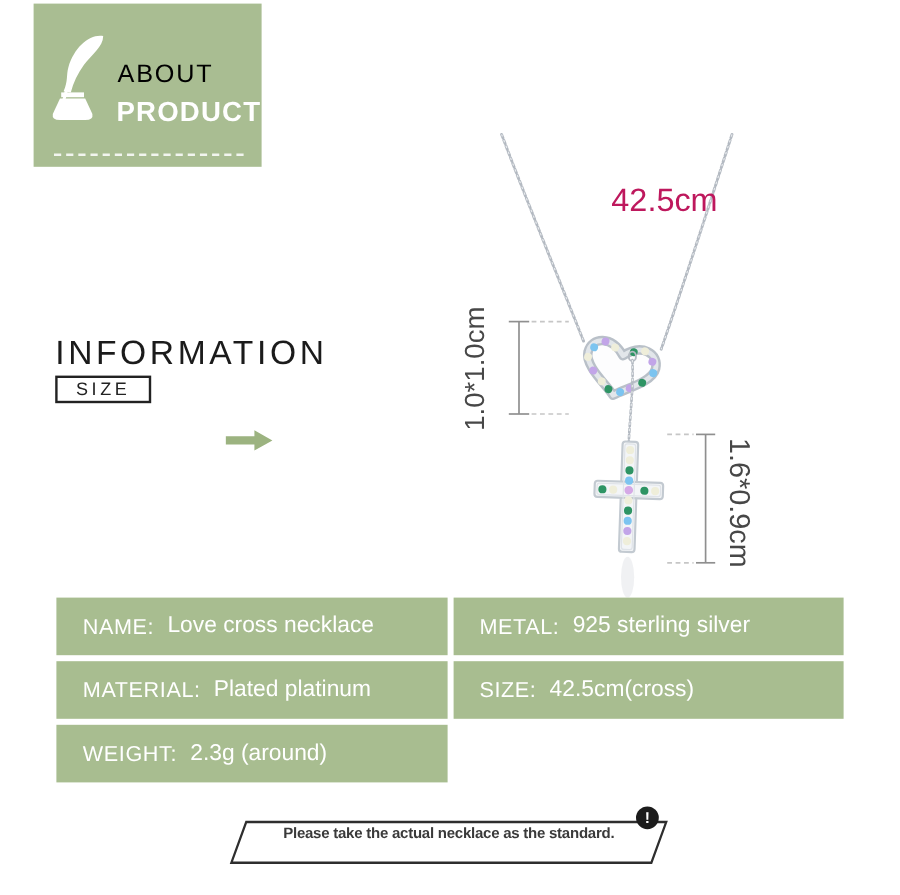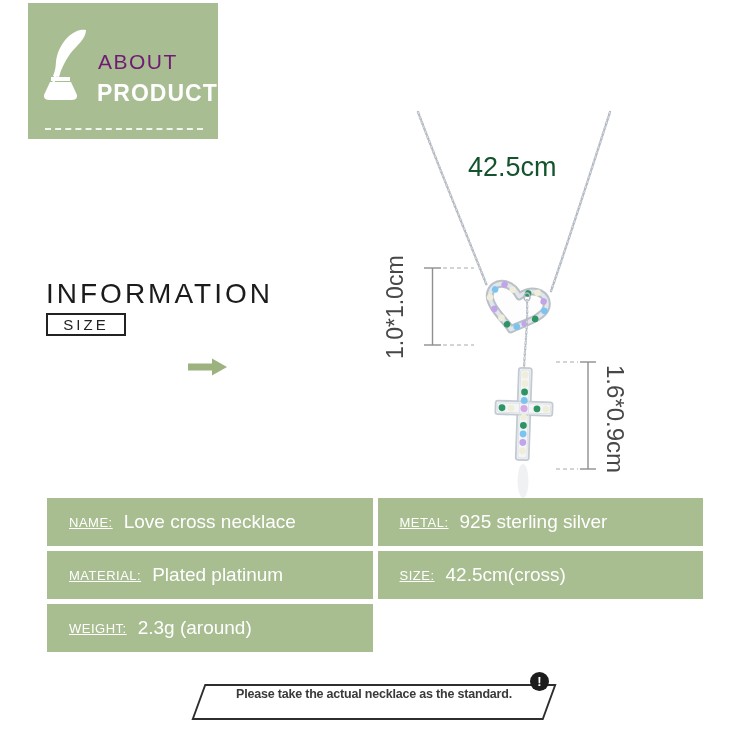--- a/index.html
+++ b/index.html
@@ -3,48 +3,48 @@
 <meta charset="utf-8">
 <style>
   * { margin:0; padding:0; box-sizing:border-box; }
   body { font-family:"Liberation Sans", sans-serif; background:#fff; }
   .page { position:relative; width:750px; height:746px; background:#ffffff; overflow:hidden; }
 
   
   .badge { position:absolute; left:28px; top:3px; width:190px; height:136px;
            background:var(--accent-green,#a9bd92); }
   .badge-icon { position:absolute; left:14px; top:26px; }
-  .badge-line1 { position:absolute; left:70px; top:47px; color:#701a75; font-size:21px; letter-spacing:1.5px; }
+  .badge-line1 { position:absolute; left:70px; top:47px; color:#000000; font-size:21px; letter-spacing:1.5px; }
   .badge-line2 { position:absolute; left:69px; top:77px; color:#fff; font-size:23px; font-weight:bold; letter-spacing:1px; }
   .badge-dash { position:absolute; left:17px; right:15px; bottom:9px;
                 border-top:2px dashed rgba(255,255,255,.85); }
 
   
   .info-heading { position:absolute; left:46px; top:278px; font-size:28px; letter-spacing:3px; color:#1b1b1b; }
   .size-box { position:absolute; left:46px; top:313px; width:80px; height:23px; border:2px solid #222;
               display:flex; align-items:center; justify-content:center;
               font-size:15px; letter-spacing:3px; color:#222; }
   .info-arrow { position:absolute; left:188px; top:358px; }
 
   
-  .chain-label { position:absolute; left:468px; top:152px; width:130px; text-align:left;
-                 font-size:27px; color:#14532d; }
+  .chain-label { position:absolute; left:468px; top:152px; width:130px; text-align:right;
+                 font-size:27px; color:#be185d; }
   .heart-label { position:absolute; left:345px; top:296px; width:100px; height:26px; line-height:26px;
                  text-align:center; font-size:23px; color:#474747; transform:rotate(-90deg); }
   .cross-label { position:absolute; left:555px; top:406px; width:120px; height:26px; line-height:26px;
                  text-align:center; font-size:24px; color:#474747; transform:rotate(90deg); }
 
   .photo-svg { position:absolute; left:330px; top:95px; }
 
   
   .spec-table { position:absolute; left:47px; top:498px; width:656px;
                 display:grid; grid-template-columns:1fr 1fr; gap:5px; }
   .spec-cell { height:48px; background:var(--table-green,#a8bd90); color:#fff;
                display:flex; align-items:center; padding-left:22px; }
-  .spec-label { font-size:13px; letter-spacing:.5px; margin-right:11px;text-decoration:underline; }
+  .spec-label { font-size:18px; letter-spacing:.5px; margin-right:11px; }
   .spec-value { font-size:19px; }
 
   
   .disclaimer-box { position:absolute; left:198px; top:684px; width:352px; height:36px;
                     border:2px solid #2e2e2e; background:#fff; transform:skewX(-20deg); }
   .disclaimer-text { position:absolute; left:173px; top:687px; width:402px; text-align:center;
                      font-size:12.5px; line-height:15.5px; color:#3a3a3a; font-weight:bold;
                      letter-spacing:-0.2px; white-space:nowrap; }
   .excl-icon { position:absolute; left:530px; top:672px; width:19px; height:19px; border-radius:50%;
                background:#1c1c1c; color:#fff; font-size:13px; font-weight:bold;

